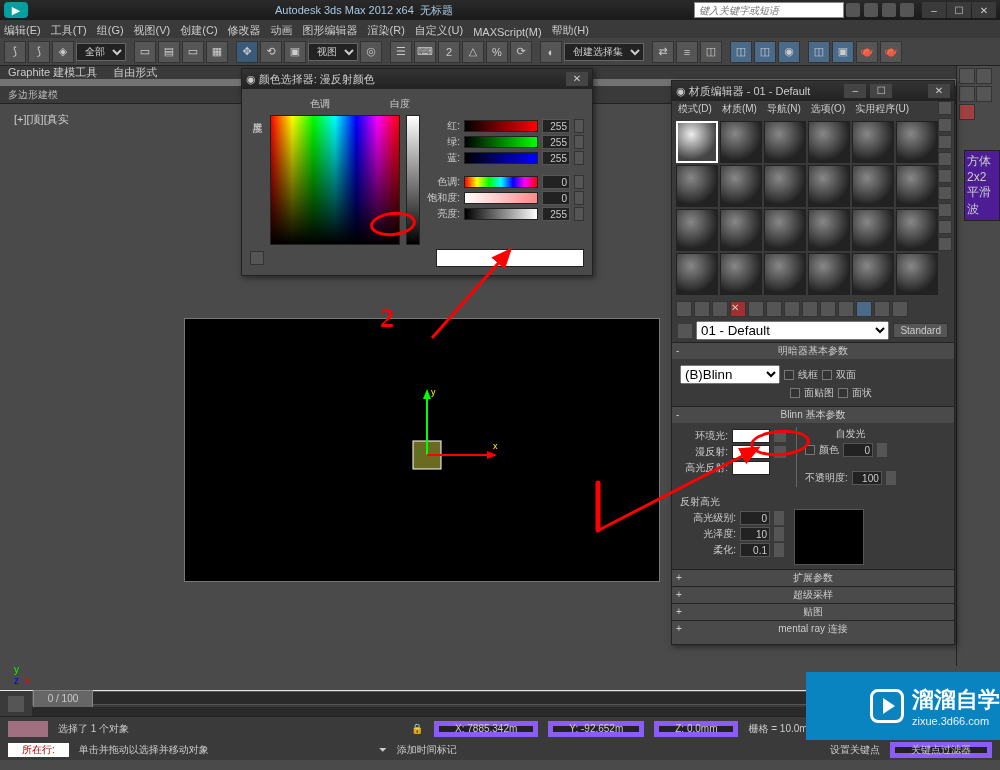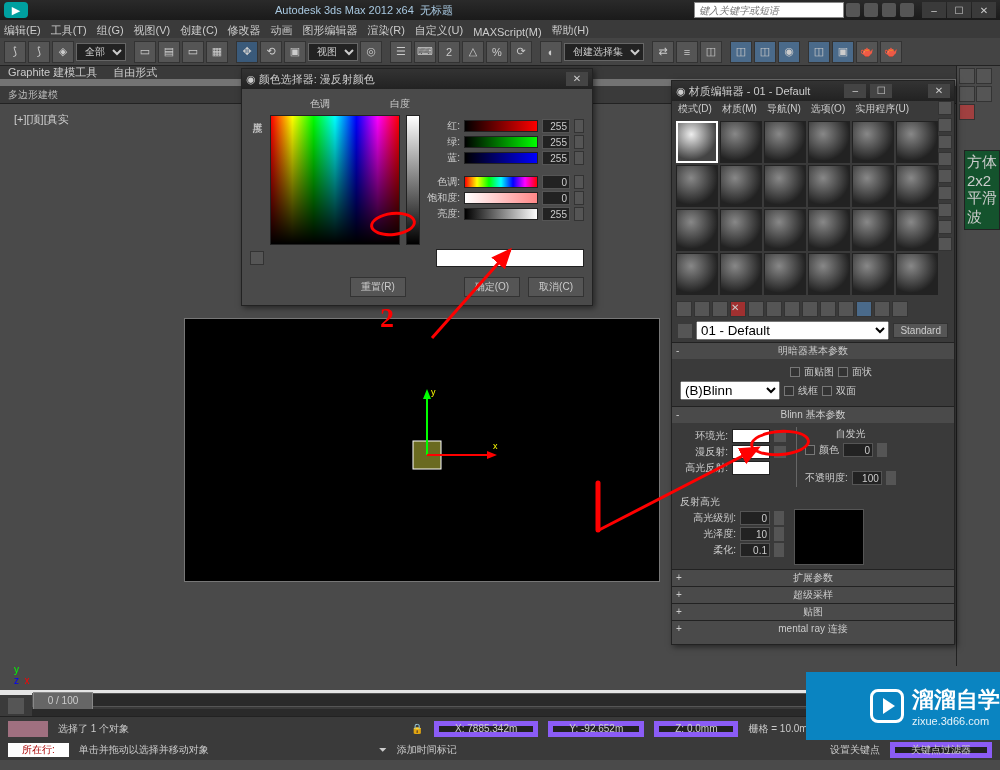--- a/index.html
+++ b/index.html
@@ -18,21 +18,21 @@
 .toolbar .tool-sep { width:4px; }
 .toolbar .dropdown { background:#222; border:1px solid #666; color:#ccc; font-size:10px; padding:1px 4px; height:18px; }
 .ribbon-tabs { height:20px; background:#3a3a3a; display:flex; align-items:center; padding:0 8px; gap:16px; border-bottom:7px solid #737373; }
 .ribbon-tabs .rt-item { color:#ccc; font-size:11px; }
 .sub-header { height:18px; background:#3a3a3a; padding:0 8px; display:flex; align-items:center; font-size:10px; color:#bbb; border-bottom:1px solid #222; }
 .main-area { position:relative; height:590px; background:#4a4a4a; }
 .viewport-label { position:absolute; left:14px; top:8px; font-size:11px; color:#ccc; }
 .viewport { position:absolute; left:184px; top:214px; width:476px; height:264px; background:#000; border:1px solid #777; }
 .axis-tripod { position:absolute; left:14px; top:560px; font-size:10px; }
 .axis-tripod .y { color:#0f0; } .axis-tripod .x { color:#f00; } .axis-tripod .z { color:#00f; }
-.timeline { position:absolute; left:0; bottom:54px; right:0; height:26px; background:#3a3a3a; display:flex; align-items:center; padding:0 8px; gap:8px; font-size:10px; border-top:5px solid #e5e5e5; }
+.timeline { position:absolute; left:0; bottom:54px; right:0; height:26px; background:#3a3a3a; display:flex; align-items:center; padding:0 8px; gap:8px; font-size:10px; border-top:1px solid #e5e5e5; }
 .timeline .tl-track { flex:1; height:14px; background:#2a2a2a; border:1px solid #555; position:relative; }
 .timeline .tl-slider { position:absolute; left:0; top:-2px; width:60px; height:18px; background:#666; border:1px solid #888; text-align:center; line-height:16px; }
 .statusbar { position:absolute; left:0; bottom:30px; right:0; height:24px; background:#3a3a3a; display:flex; align-items:center; padding:0 8px; gap:10px; font-size:10px; border-top:1px solid #222; }
 .statusbar2 { position:absolute; left:0; bottom:10px; right:0; height:20px; background:#3a3a3a; display:flex; align-items:center; padding:0 8px; gap:10px; font-size:10px; }
 .coord-box { background:#222; border:5px solid #8b5cf6; padding:0 16px; color:#ccc; min-width:80px; height:16px; display:inline-flex; align-items:center; }
 .floater { position:absolute; background:#4a4a4a; border:1px solid #222; box-shadow:2px 2px 6px rgba(0,0,0,0.5); }
 .floater-title { height:20px; background:linear-gradient(#333,#222); display:flex; align-items:center; padding:0 4px; font-size:11px; color:#ccc; }
 .floater-title .ft-close { margin-left:auto; width:22px; height:14px; background:#444; text-align:center; cursor:pointer; font-size:10px; line-height:14px; }
 .color-selector { left:241px; top:68px; width:352px; }
 .color-body { padding:8px; display:flex; flex-direction:column; gap:4px; }
@@ -62,21 +62,21 @@
 .mat-rollout-title { height:16px; background:#4a4a4a; text-align:center; font-size:10px; color:#ccc; line-height:16px; position:relative; }
 .mat-rollout-title .pm { position:absolute; left:4px; }
 .mat-rollout-body { padding:4px 8px; font-size:10px; }
 .param-row { display:flex; align-items:center; gap:4px; margin:2px 0; }
 .param-row .plbl { width:48px; text-align:right; }
 .swatch-sm { width:38px; height:14px; border:1px solid #222; }
 .spinner-sm { width:30px; height:14px; background:#222; border:1px solid #555; color:#ccc; text-align:right; padding:0 2px; font-size:10px; }
 .checkbox { width:10px; height:10px; border:1px solid #777; background:#333; display:inline-block; }
 .right-panel { position:absolute; right:0; top:66px; width:44px; height:600px; background:#4a4a4a; border-left:1px solid #222; display:flex; flex-direction:column; gap:2px; padding:2px; }
 .right-panel .rp-btn { width:16px; height:16px; background:#555; border:1px solid #333; }
-.right-float { position:absolute; right:0; top:150px; width:36px; background:#14532d; border:1px solid #222; font-size:15px; color:#ccc; padding:2px; }
+.right-float { position:absolute; right:0; top:150px; width:36px; background:#4c1d95; border:1px solid #222; font-size:12px; color:#ccc; padding:2px; }
 .red-circle { position:absolute; border:3px solid #f00; border-radius:50%; pointer-events:none; }
 .annot-num { position:absolute; color:#f00; font-size:28px; font-weight:bold; font-family:cursive; pointer-events:none; }
 .watermark { position:absolute; right:0; bottom:30px; width:194px; height:68px; background:#0a84c1; display:flex; align-items:center; justify-content:flex-end; gap:8px; color:#fff; font-size:20px; }
 .watermark .play { width:34px; height:34px; border:3px solid #fff; border-radius:8px; display:flex; align-items:center; justify-content:center; }
 .watermark .play::after { content:""; border-left:12px solid #fff; border-top:8px solid transparent; border-bottom:8px solid transparent; margin-left:3px; }
 .tick-row { height:10px; background:#2a2a2a; position:relative; margin-top:2px; }
 </style>
 </head>
 <body>
 
@@ -246,25 +246,20 @@
             <div class="slider-bg" style="background:linear-gradient(to right,#000,#fff)"></div>
             <input class="num" value="255" style="">
             <div class="spinner-arrows"></div>
           </div>
       </div>
     </div>
     <div style="display:flex;align-items:center;gap:8px;">
       <div style="width:14px;height:14px;background:#555;border:1px solid #333"></div>
       <div class="color-swatch"></div>
     </div>
-    <div class="color-btns">
-      <button class="cb" style="margin-right:auto;margin-left:100px">重置(R)</button>
-      <button class="cb">确定(O)</button>
-      <button class="cb">取消(C)</button>
-    </div>
   </div>
 </div>
 
 <div class="floater mat-editor">
   <div class="floater-title">
     <span>◉</span>&nbsp;<span>材质编辑器 - 01 - Default</span>
     <div class="ft-close" style="margin-left:auto;margin-right:2px">–</div>
     <div class="ft-close" style="margin:0 2px">☐</div>
     <div class="ft-close">✕</div>
   </div>
@@ -331,32 +326,32 @@
   </div>
   <div class="mat-name-row">
     <div style="width:14px;height:14px;background:#555"></div>
     <select class="dropdown" style="flex:1"><option>01 - Default</option></select>
     <button class="cb" style="background:#555;border:1px solid #333;padding:1px 6px;font-size:10px;color:#ccc">Standard</button>
   </div>
 
   <div class="mat-rollout">
     <div class="mat-rollout-title"><span class="pm">-</span><span>明暗器基本参数</span></div>
     <div class="mat-rollout-body">
-      <div class="param-row" style="padding-left:110px">
-        <span class="checkbox"></span>
-          <span>面贴图</span>
-        <span class="checkbox"></span>
-          <span>面状</span>
-      </div>
       <div class="param-row">
         <select class="dropdown" style="width:100px"><option>(B)Blinn</option></select>
         <span class="checkbox"></span>
           <span>线框</span>
         <span class="checkbox"></span>
           <span>双面</span>
+      </div>
+      <div class="param-row" style="padding-left:110px">
+        <span class="checkbox"></span>
+          <span>面贴图</span>
+        <span class="checkbox"></span>
+          <span>面状</span>
       </div>
     </div>
   </div>
 
   <div class="mat-rollout">
     <div class="mat-rollout-title"><span class="pm">-</span><span>Blinn 基本参数</span></div>
     <div class="mat-rollout-body" style="display:flex;gap:10px">
       <div>
         <div class="param-row">
             <span class="plbl">环境光:</span>

